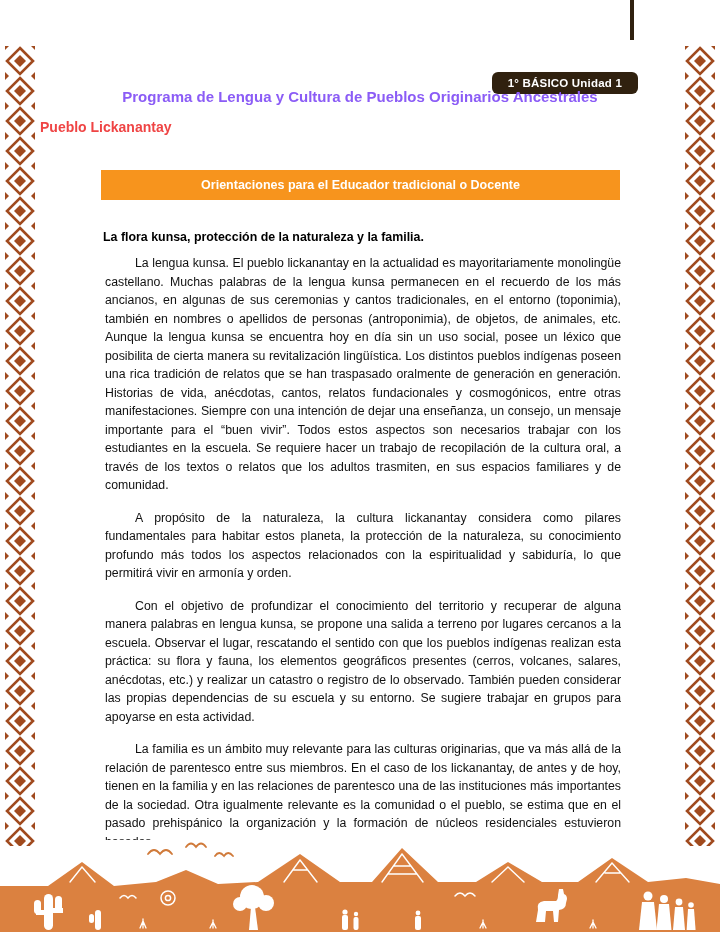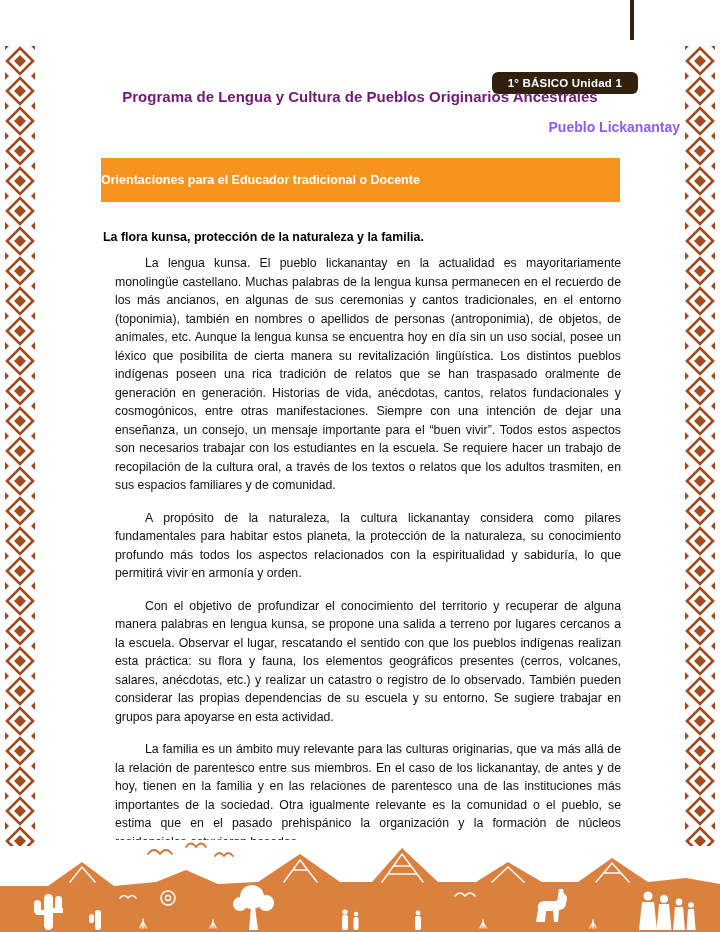--- a/index.html
+++ b/index.html
@@ -20,36 +20,36 @@
 
   .badge-ribbon{position:absolute;top:0;right:86px;width:4px;height:40px;background:var(--badge-brown);}
   .unit-badge{
     position:absolute;top:36px;right:82px;background:var(--badge-brown);color:#fff;
     font-weight:bold;font-size:11.5px;letter-spacing:.2px;padding:5px 16px;border-radius:6px;
     white-space:nowrap;
     margin-top:36px;
   }
 
   .program-title{position:absolute;top:88px;left:40px;right:40px;text-align:center;
-    font-weight:bold;font-size:15px;color:#701a75;}
-  .pueblo-subtitle{position:absolute;top:119px;left:40px;right:40px;text-align:right;
-    font-weight:bold;font-size:14px;color:#8b5cf6;}
+    font-weight:bold;font-size:15px;color:#8b5cf6;}
+  .pueblo-subtitle{position:absolute;top:119px;left:40px;right:40px;text-align:left;
+    font-weight:bold;font-size:14px;color:#ef4444;}
 
   .orientation-banner{
-    position:absolute;top:158px;left:101px;width:519px;height:44px;
-    background:var(--banner-orange);display:flex;align-items:center;
+    position:absolute;top:170px;left:101px;width:519px;height:30px;
+    background:var(--banner-orange);display:flex;align-items:center;justify-content:center;
   }
   .orientation-banner .label{color:#fff;font-weight:bold;font-size:12.5px;}
 
   .section-heading{position:absolute;top:230px;left:103px;width:518px;
     font-weight:bold;font-size:12.4px;color:#000;}
 
   .body-text{position:absolute;top:254px;left:103px;width:518px;height:586px;overflow:hidden;
     font-size:12.3px;line-height:18.5px;text-align:justify;color:#111;}
-  .body-text p{margin:0 0 14px 12px;text-indent:30px;}
+  .body-text p{margin:0 0 14px 2px;text-indent:30px;}
 
   .footer-illustration{position:absolute;bottom:0;left:0;width:720px;height:92px;display:block;}
 </style>
 </head>
 <body>
 
 <svg class="side-strip left" width="30" height="800" viewBox="0 0 30 800" preserveAspectRatio="none" aria-hidden="true">
   <defs>
     <pattern id="andes" width="30" height="30" patternUnits="userSpaceOnUse">
       <rect width="30" height="30" fill="#ffffff"></rect>

